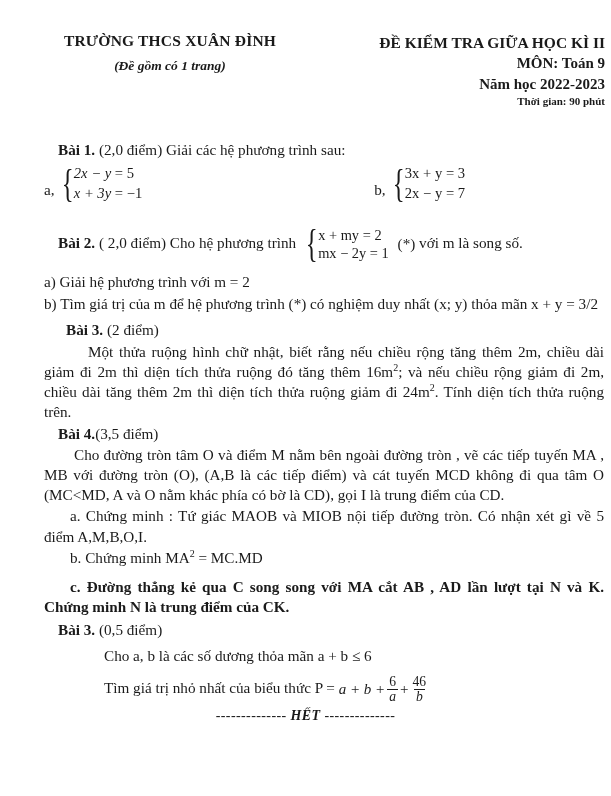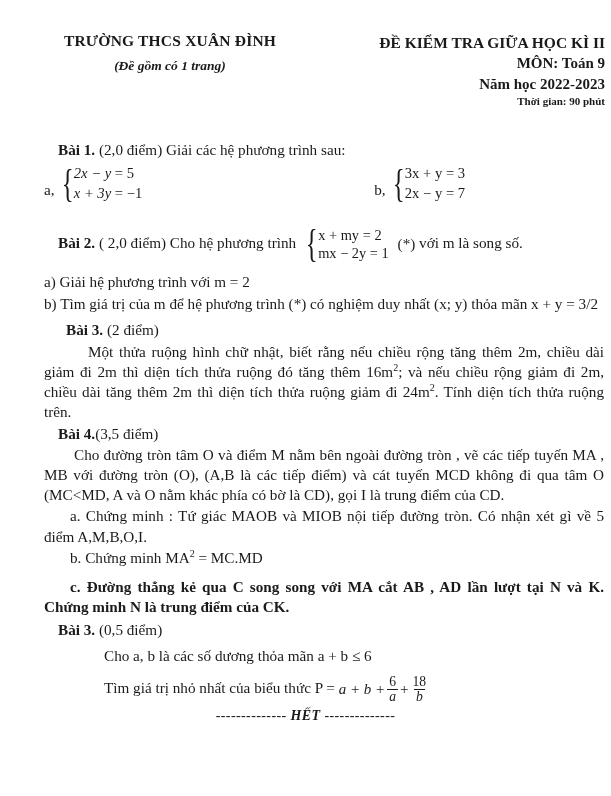--- a/index.html
+++ b/index.html
@@ -250,21 +250,21 @@
       <div class="line ml-lg" style="margin-top:9px;">
         <span>Tìm giá trị nhỏ nhất của biểu thức P =</span>
         <span class="expr">
           <span class="it">a + b +</span>
           <span class="frac">
             <span class="num">6</span>
             <span class="den">a</span>
           </span>
           <span>+</span>
           <span class="frac">
-            <span class="num">18</span>
+            <span class="num">46</span>
             <span class="den">b</span>
           </span>
         </span>
       </div>
     </div>
 
   </div>
 
   <div class="footer">
     <span>--------------</span>

